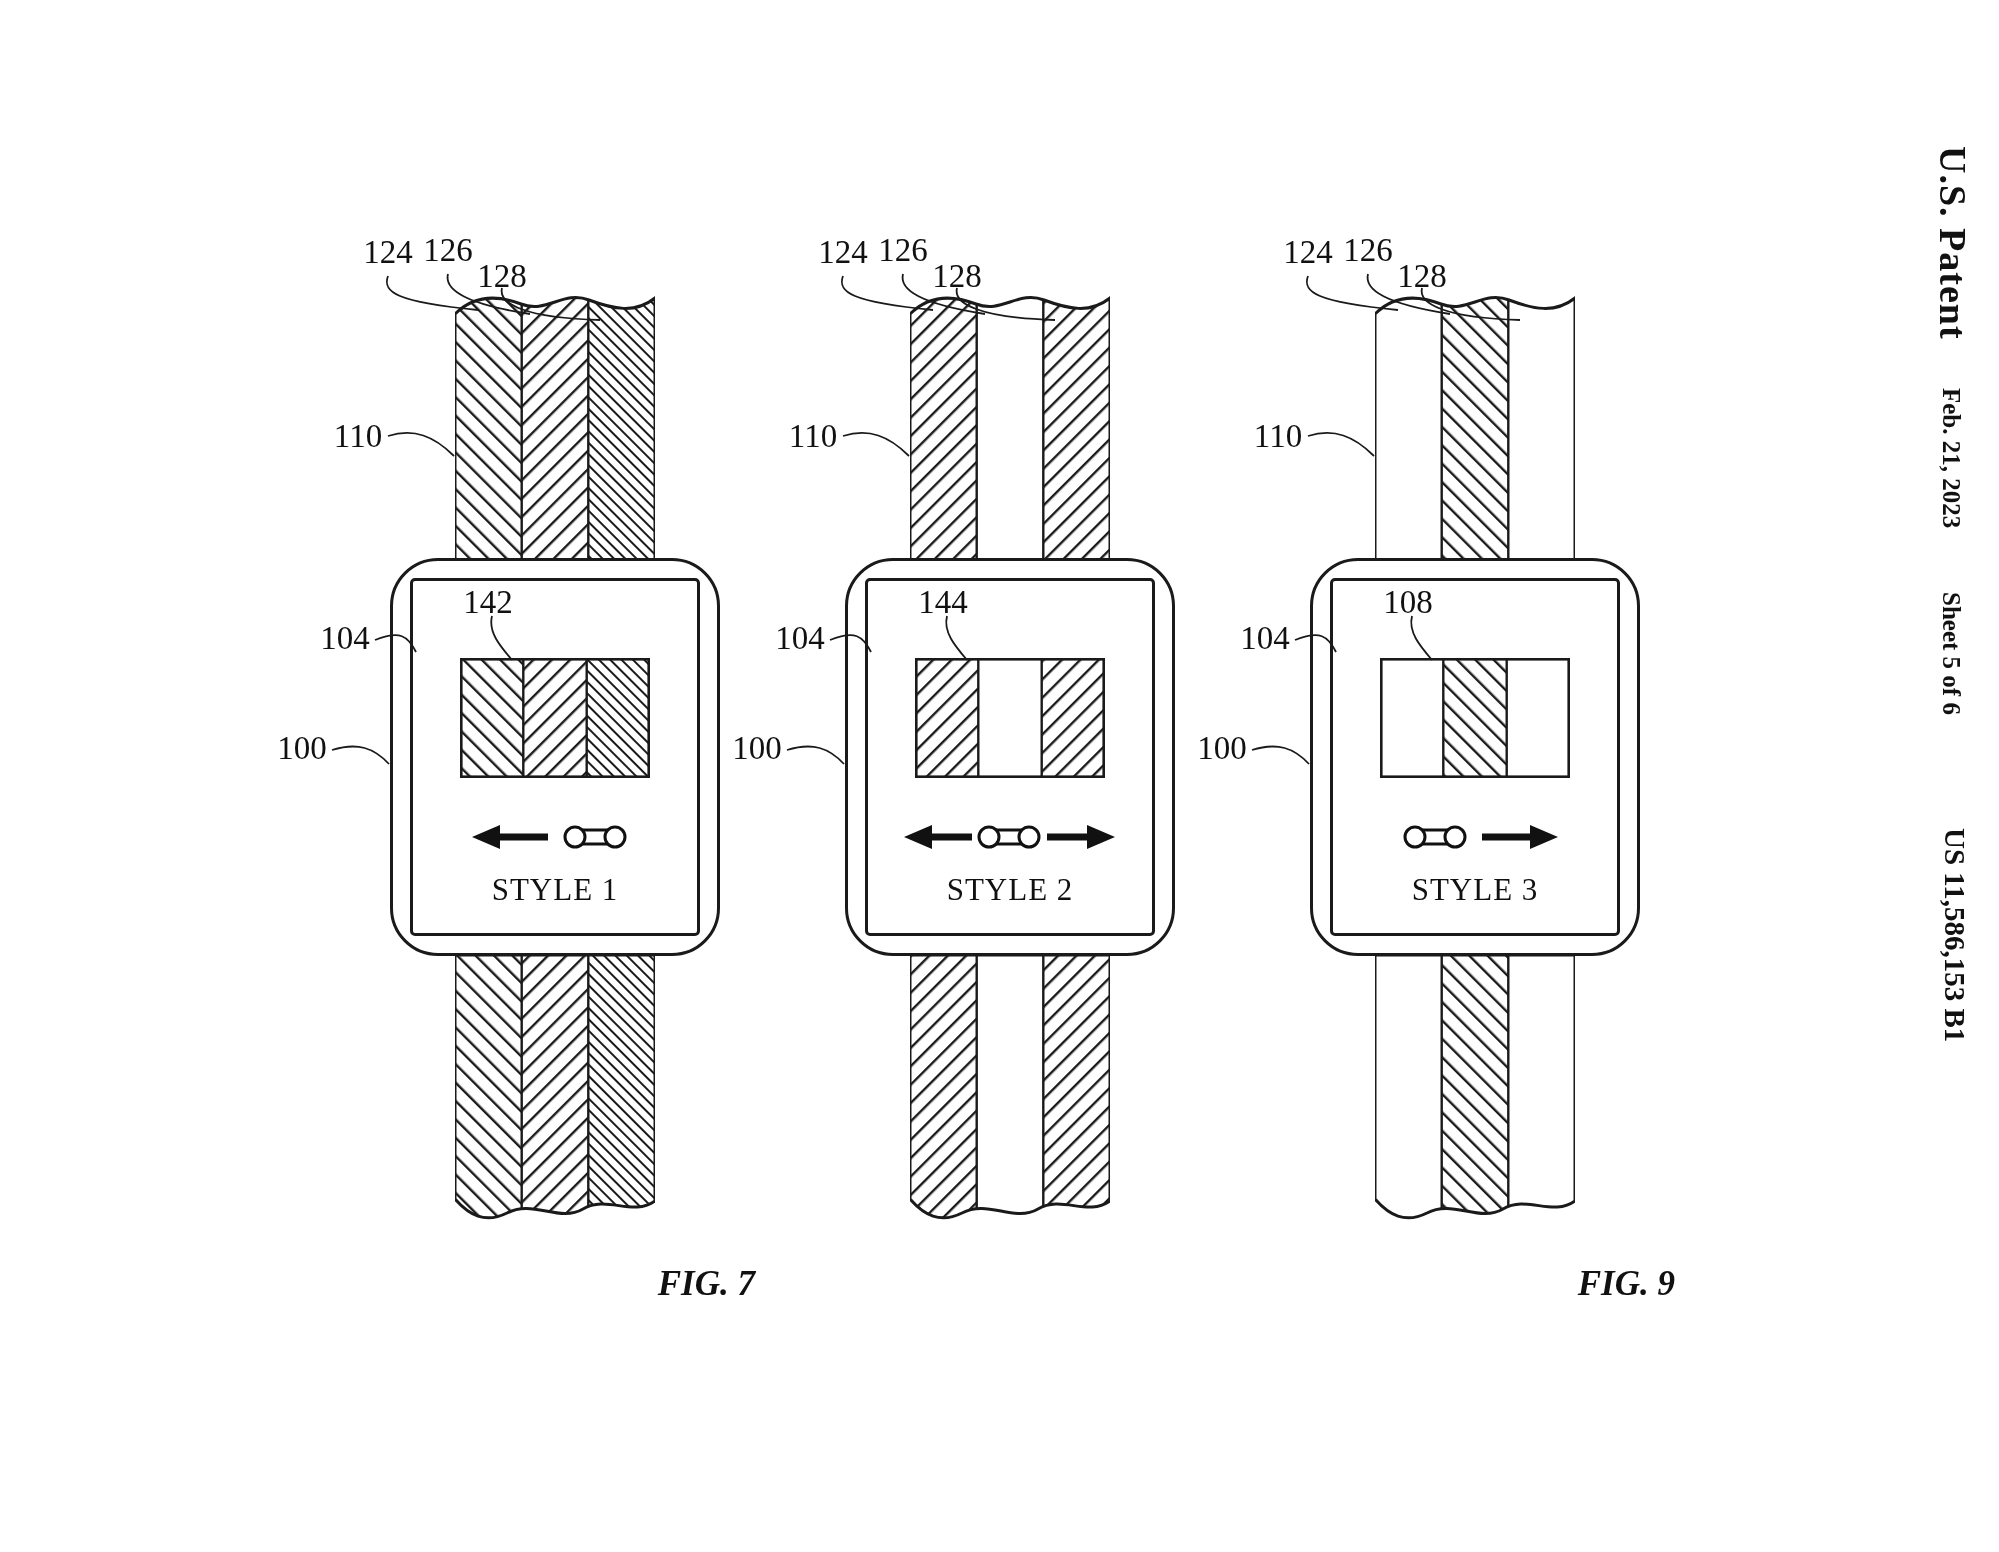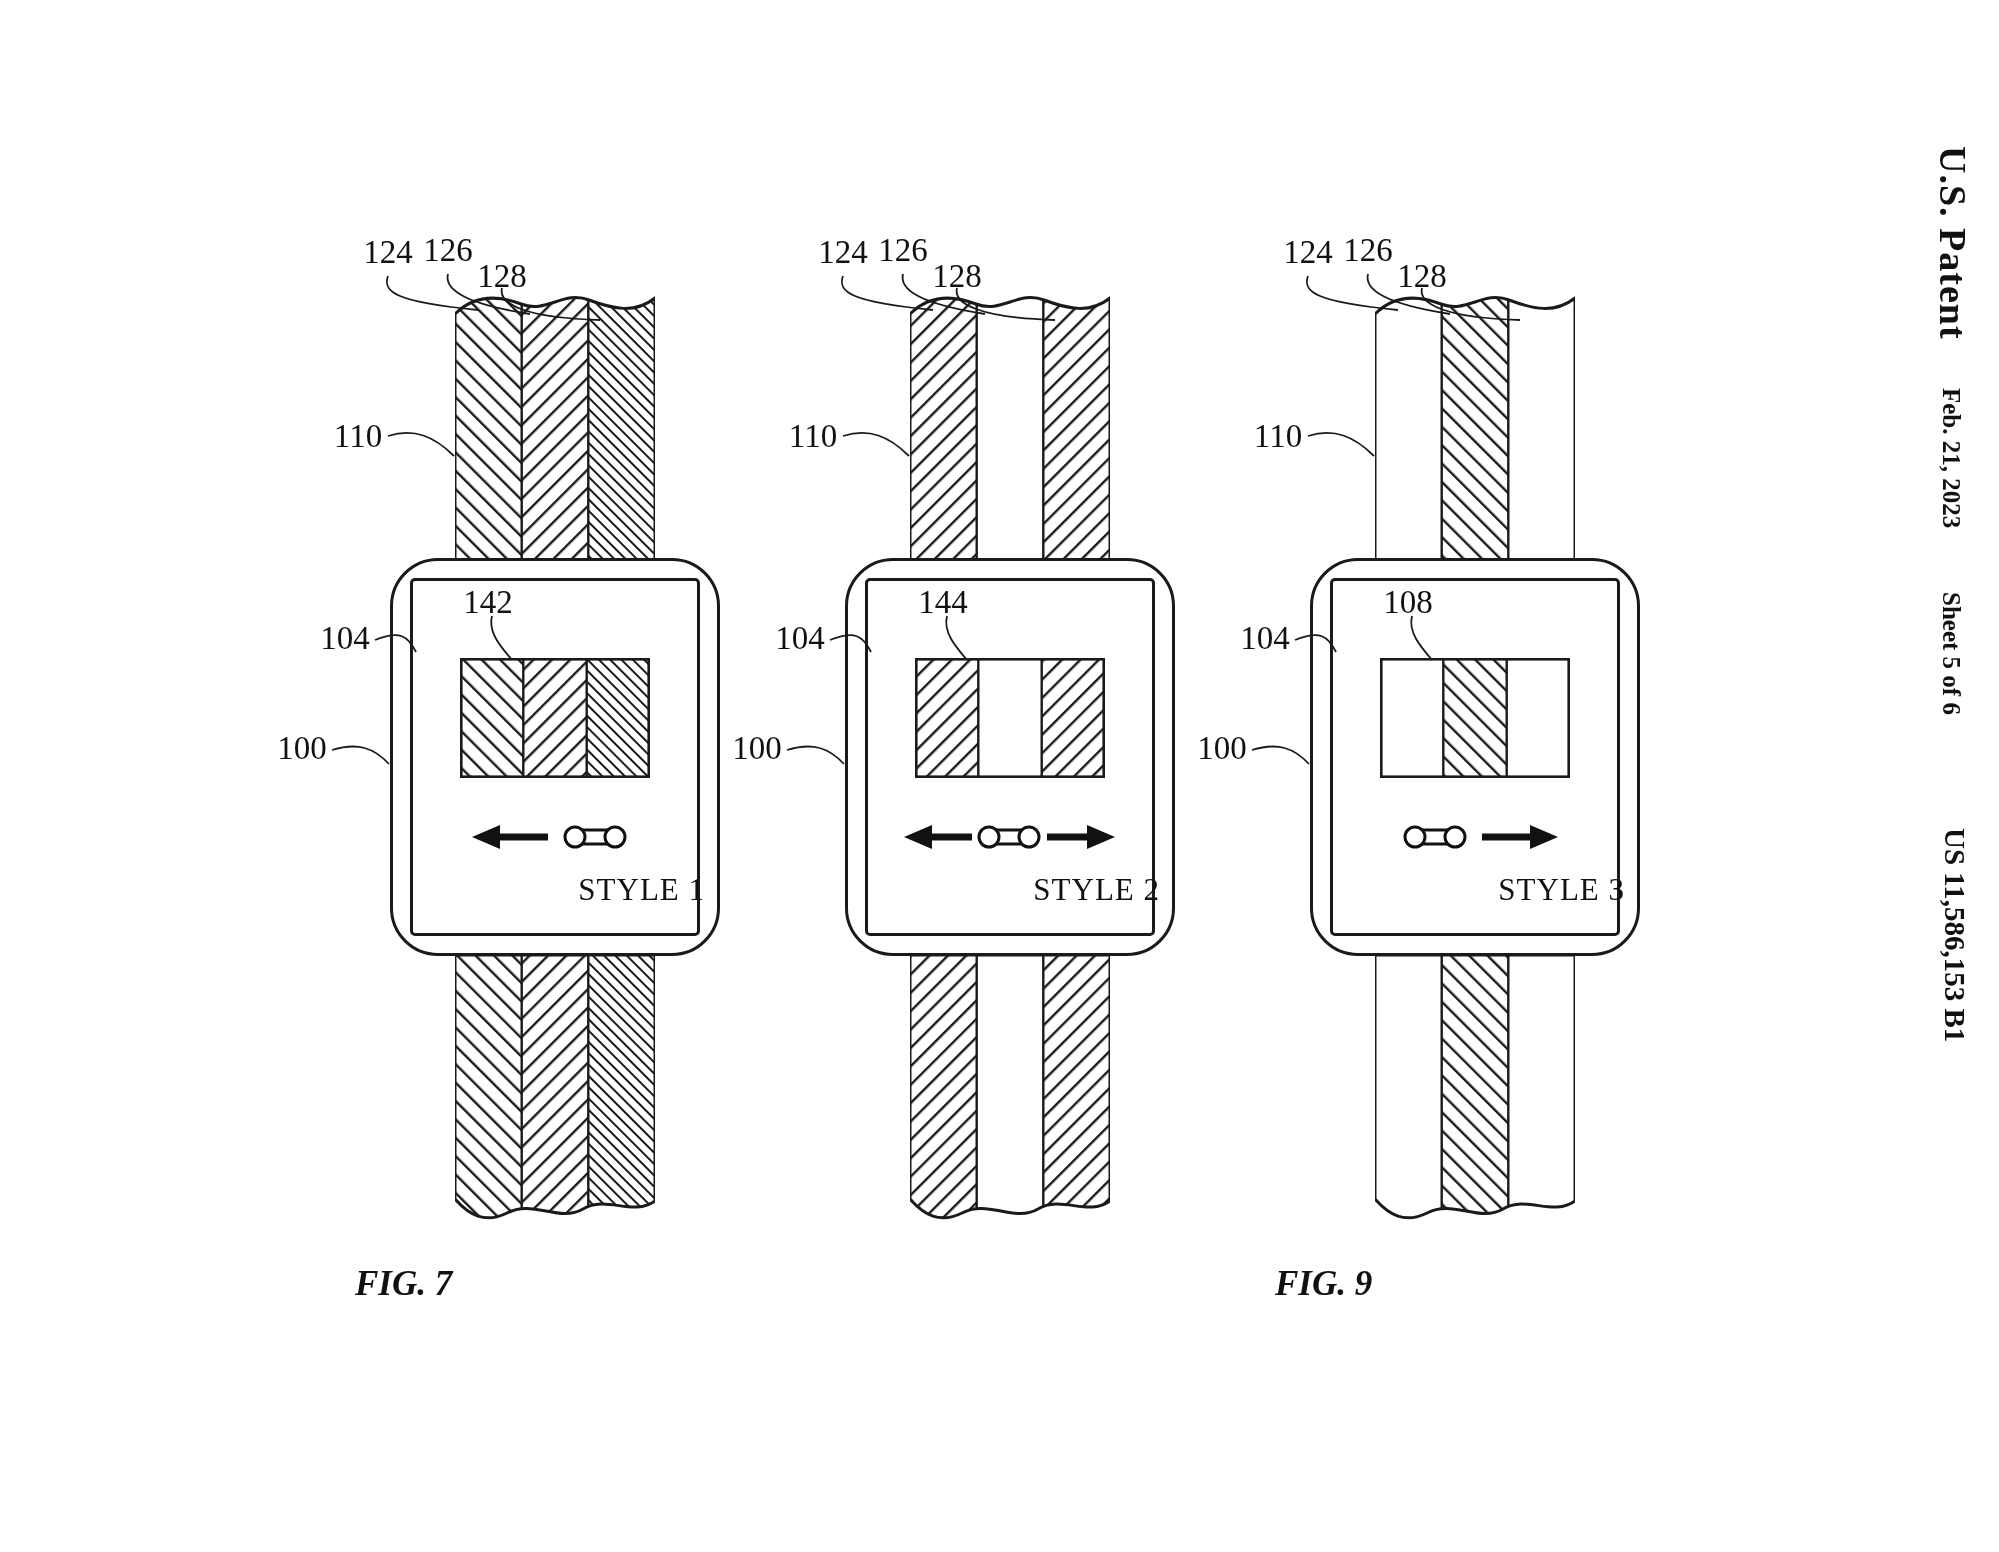--- a/index.html
+++ b/index.html
@@ -30,23 +30,23 @@
   .band-bot{top:725px}
 
   .watch{position:absolute;left:110px;top:328px;width:330px;height:398px;background:#fff;
          border:3.5px solid #1a1a1a;border-radius:48px;z-index:2}
   .watch-inner{position:absolute;left:17px;top:17px;right:17px;bottom:17px;
                border:3px solid #1a1a1a;border-radius:5px}
 
   .swatch-svg{position:absolute;left:180px;top:428px;z-index:3}
   .arrow-svg{position:absolute;top:586px;z-index:3}
   .a7{left:190px} .a8{left:167px} .a9{left:190px}
-  .style-label{position:absolute;left:125px;top:642px;width:300px;text-align:right;
+  .style-label{position:absolute;left:125px;top:642px;width:300px;text-align:center;
                font-size:31px;letter-spacing:1px;z-index:3}
-  .fig-caption{position:absolute;left:75px;top:1034px;width:400px;text-align:left;
+  .fig-caption{position:absolute;left:75px;top:1034px;width:400px;text-align:right;
                font-size:35px;font-weight:700;font-style:italic;z-index:3}
 
   .leaders{position:absolute;left:0;top:0;z-index:4;pointer-events:none}
   .leaders path{fill:none;stroke:#1a1a1a;stroke-width:1.8}
 
   .divider{stroke:#1a1a1a;stroke-width:2.4}
   .outline{fill:none;stroke:#1a1a1a;stroke-width:3}
   .arrow-shaft{stroke:#111;stroke-width:7}
   .bone-bar{stroke:#111;stroke-width:3}
   .bone-circle{fill:#fff;stroke:#111;stroke-width:3}

